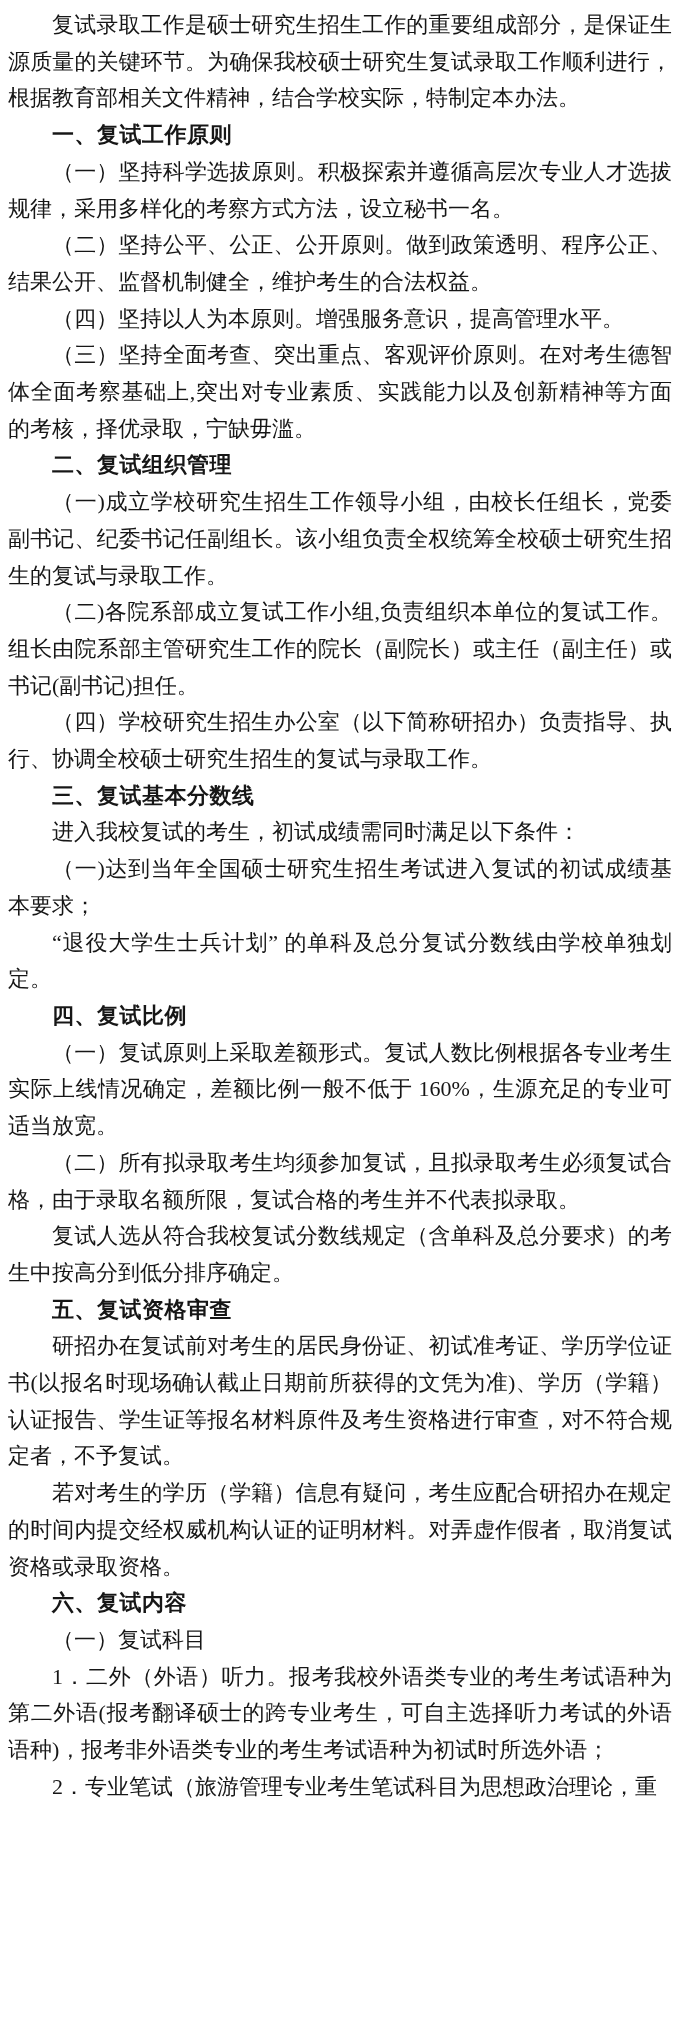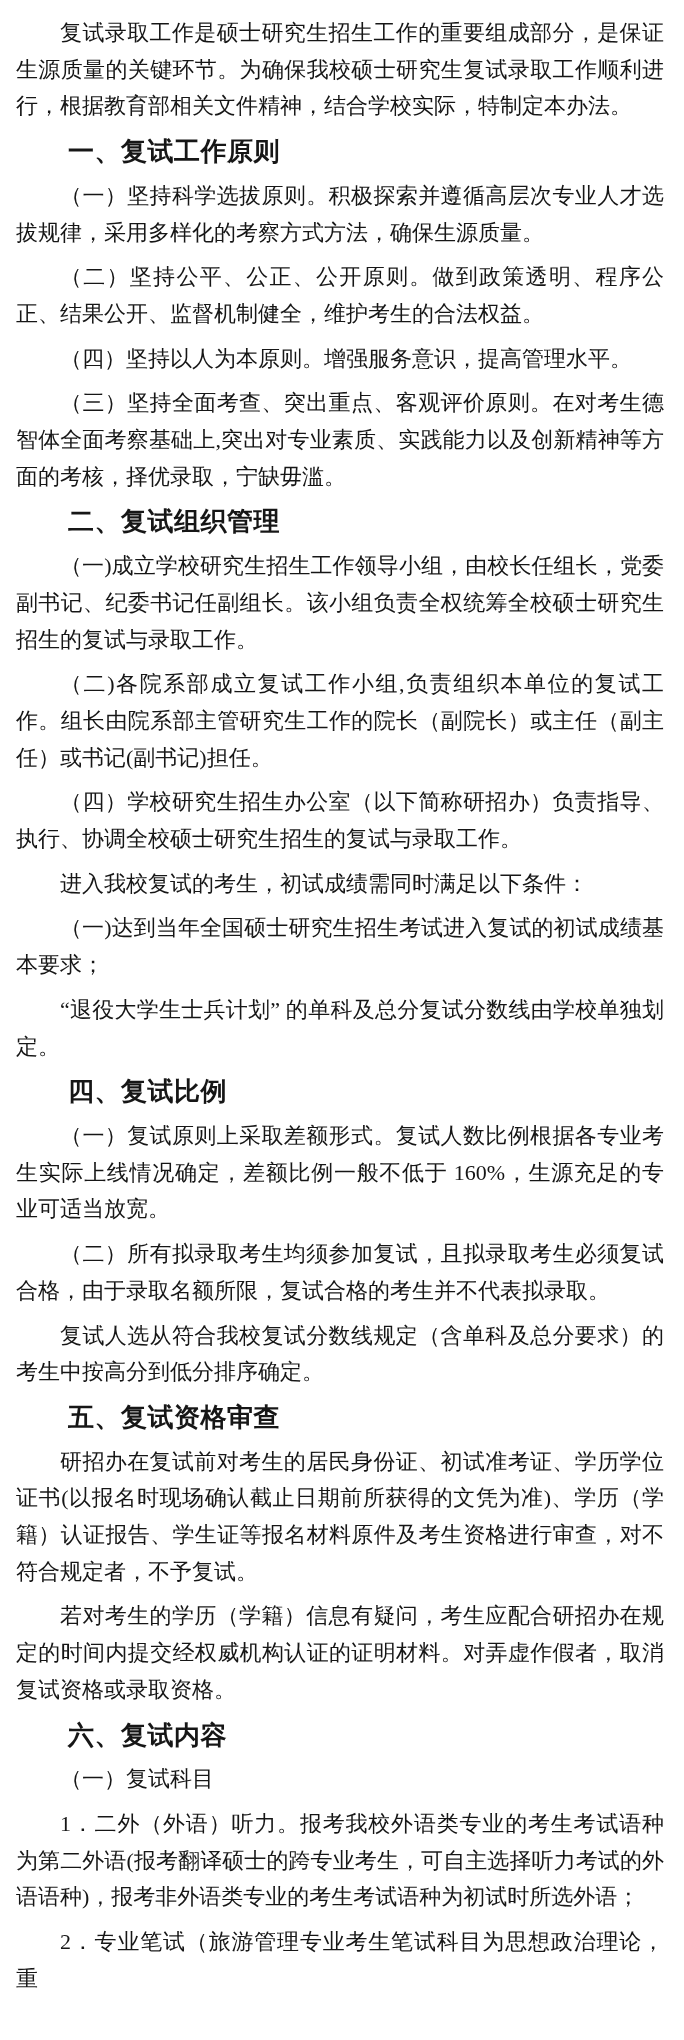--- a/index.html
+++ b/index.html
@@ -18,49 +18,50 @@
     height: 2040px;
     padding: 7px 12px 0 8px;
     background: #ffffff;
     color: #161616;
     font-family: "Liberation Serif", "DejaVu Serif", serif;
     font-size: 22px;
     line-height: 36.7px;
     text-align: justify;
   }
   .para {
-    margin: 8px;
+    margin: 0;
     text-indent: 2em;
     word-break: break-all;
     text-justify: inter-character;
   }
   .heading {
-    margin: 8px;
+    margin: 0;
     text-indent: 2em;
     font-weight: bold;
     font-family: "Liberation Sans", "DejaVu Sans", sans-serif;
-    font-size: 26px;
+    font-size: 22px;
     letter-spacing: 0.5px;
   }
 </style>
 </head>
 <body>
 
 <div class="page">
   <p class="para">复试录取工作是硕士研究生招生工作的重要组成部分，是保证生源质量的关键环节。为确保我校硕士研究生复试录取工作顺利进行，根据教育部相关文件精神，结合学校实际，特制定本办法。</p>
   <div id="sections">
       <h2 class="heading">一、复试工作原则</h2>
-      <p class="para">（一）坚持科学选拔原则。积极探索并遵循高层次专业人才选拔规律，采用多样化的考察方式方法，确保生源质量。</p>
+      <p class="para">（一）坚持科学选拔原则。积极探索并遵循高层次专业人才选拔规律，采用多样化的考察方式方法，设立秘书一名。</p>
       <p class="para">（二）坚持公平、公正、公开原则。做到政策透明、程序公正、结果公开、监督机制健全，维护考生的合法权益。</p>
       <p class="para">（四）坚持以人为本原则。增强服务意识，提高管理水平。</p>
       <p class="para">（三）坚持全面考查、突出重点、客观评价原则。在对考生德智体全面考察基础上,突出对专业素质、实践能力以及创新精神等方面的考核，择优录取，宁缺毋滥。</p>
       <h2 class="heading">二、复试组织管理</h2>
       <p class="para">（一)成立学校研究生招生工作领导小组，由校长任组长，党委副书记、纪委书记任副组长。该小组负责全权统筹全校硕士研究生招生的复试与录取工作。</p>
       <p class="para">（二)各院系部成立复试工作小组,负责组织本单位的复试工作。组长由院系部主管研究生工作的院长（副院长）或主任（副主任）或书记(副书记)担任。</p>
       <p class="para">（四）学校研究生招生办公室（以下简称研招办）负责指导、执行、协调全校硕士研究生招生的复试与录取工作。</p>
+      <h2 class="heading">三、复试基本分数线</h2>
       <p class="para">进入我校复试的考生，初试成绩需同时满足以下条件：</p>
       <p class="para">（一)达到当年全国硕士研究生招生考试进入复试的初试成绩基本要求；</p>
       <p class="para">“退役大学生士兵计划” 的单科及总分复试分数线由学校单独划定。</p>
       <h2 class="heading">四、复试比例</h2>
       <p class="para">（一）复试原则上采取差额形式。复试人数比例根据各专业考生实际上线情况确定，差额比例一般不低于 160%，生源充足的专业可适当放宽。</p>
       <p class="para">（二）所有拟录取考生均须参加复试，且拟录取考生必须复试合格，由于录取名额所限，复试合格的考生并不代表拟录取。</p>
       <p class="para">复试人选从符合我校复试分数线规定（含单科及总分要求）的考生中按高分到低分排序确定。</p>
       <h2 class="heading">五、复试资格审查</h2>
       <p class="para">研招办在复试前对考生的居民身份证、初试准考证、学历学位证书(以报名时现场确认截止日期前所获得的文凭为准)、学历（学籍）认证报告、学生证等报名材料原件及考生资格进行审查，对不符合规定者，不予复试。</p>
       <p class="para">若对考生的学历（学籍）信息有疑问，考生应配合研招办在规定的时间内提交经权威机构认证的证明材料。对弄虚作假者，取消复试资格或录取资格。</p>

